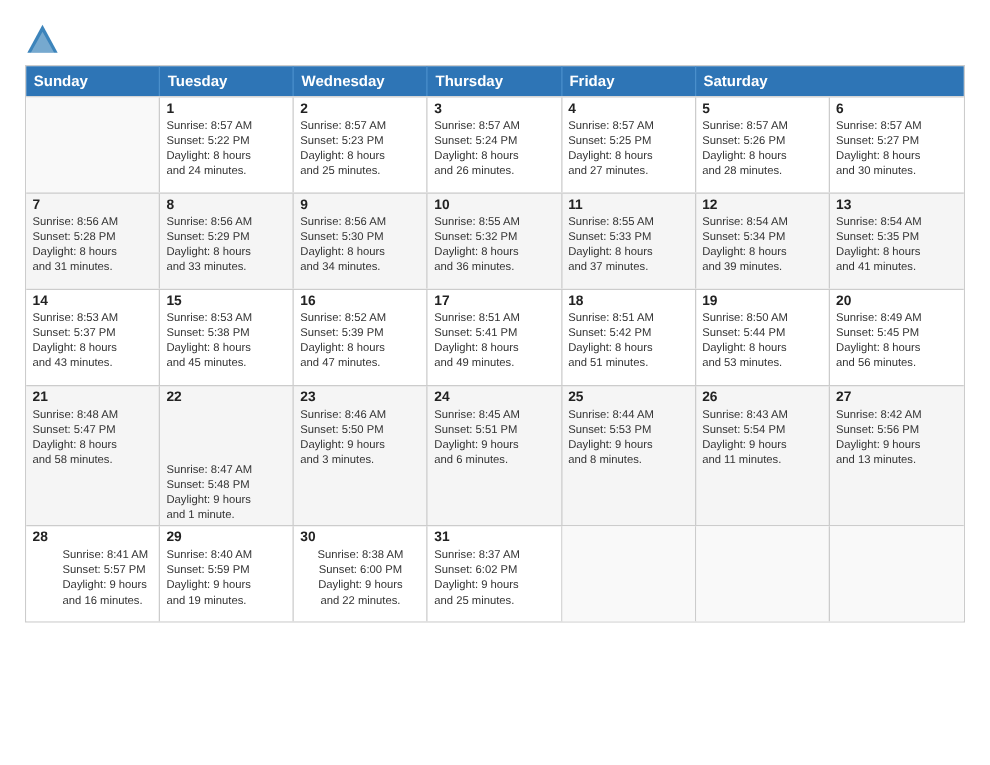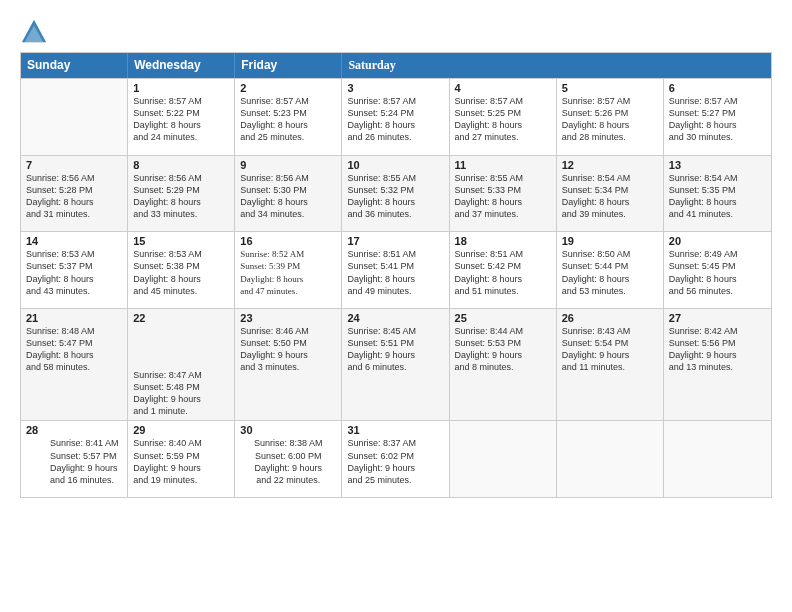--- a/index.html
+++ b/index.html
@@ -73,21 +73,21 @@
       background: #2e75b6;
     }
     .cal-header-cell {
       color: #fff;
       font-size: 12px;
       font-weight: bold;
       padding: 5px 6px;
       text-align: left;
       border-right: 1px solid #4a8fcb;
     }
-    .cal-header-cell:last-child { border-right: none; font-family: Liberation Serif, serif; }
+    .cal-header-cell:last-child { border-right: none; }
     .cal-body {
       display: flex;
       flex-direction: column;
       flex: 1;
     }
     .cal-row {
       display: grid;
       grid-template-columns: repeat(7, 1fr);
       flex: 1;
       border-top: 1px solid #ccc;
@@ -134,21 +134,23 @@
     </div>
     <div class="title-section">
       <div class="main-title"></div>
       <div class="subtitle"></div>
     </div>
   </div>
 
   <div class="calendar">
     <div class="cal-header">
     <div class="cal-header-cell">Sunday</div>
+        <div class="cal-header-cell">Tuesday</div>
         <div class="cal-header-cell">Wednesday</div>
+        <div class="cal-header-cell">Thursday</div>
         <div class="cal-header-cell">Friday</div>
         <div class="cal-header-cell">Saturday</div>
       </div>
     <div class="cal-body">
     <div class="cal-row">
           <div class="cal-cell empty"></div>
           <div class="cal-cell">
             <div class="day-number">1</div>
             <div class="cell-info" style="white-space: pre-line;">Sunrise: 8:57 AM
 Sunset: 5:22 PM
@@ -252,21 +254,21 @@
           </div>
           <div class="cal-cell">
             <div class="day-number">15</div>
             <div class="cell-info" style="white-space: pre-line;">Sunrise: 8:53 AM
 Sunset: 5:38 PM
 Daylight: 8 hours
 and 45 minutes.</div>
           </div>
           <div class="cal-cell">
             <div class="day-number">16</div>
-            <div class="cell-info" style="white-space: pre-line; font-family: Liberation Serif, serif;">Sunrise: 8:52 AM
+            <div class="cell-info" style="white-space: pre-line;">Sunrise: 8:52 AM
 Sunset: 5:39 PM
 Daylight: 8 hours
 and 47 minutes.</div>
           </div>
           <div class="cal-cell">
             <div class="day-number">17</div>
             <div class="cell-info" style="white-space: pre-line;">Sunrise: 8:51 AM
 Sunset: 5:41 PM
 Daylight: 8 hours
 and 49 minutes.</div>

